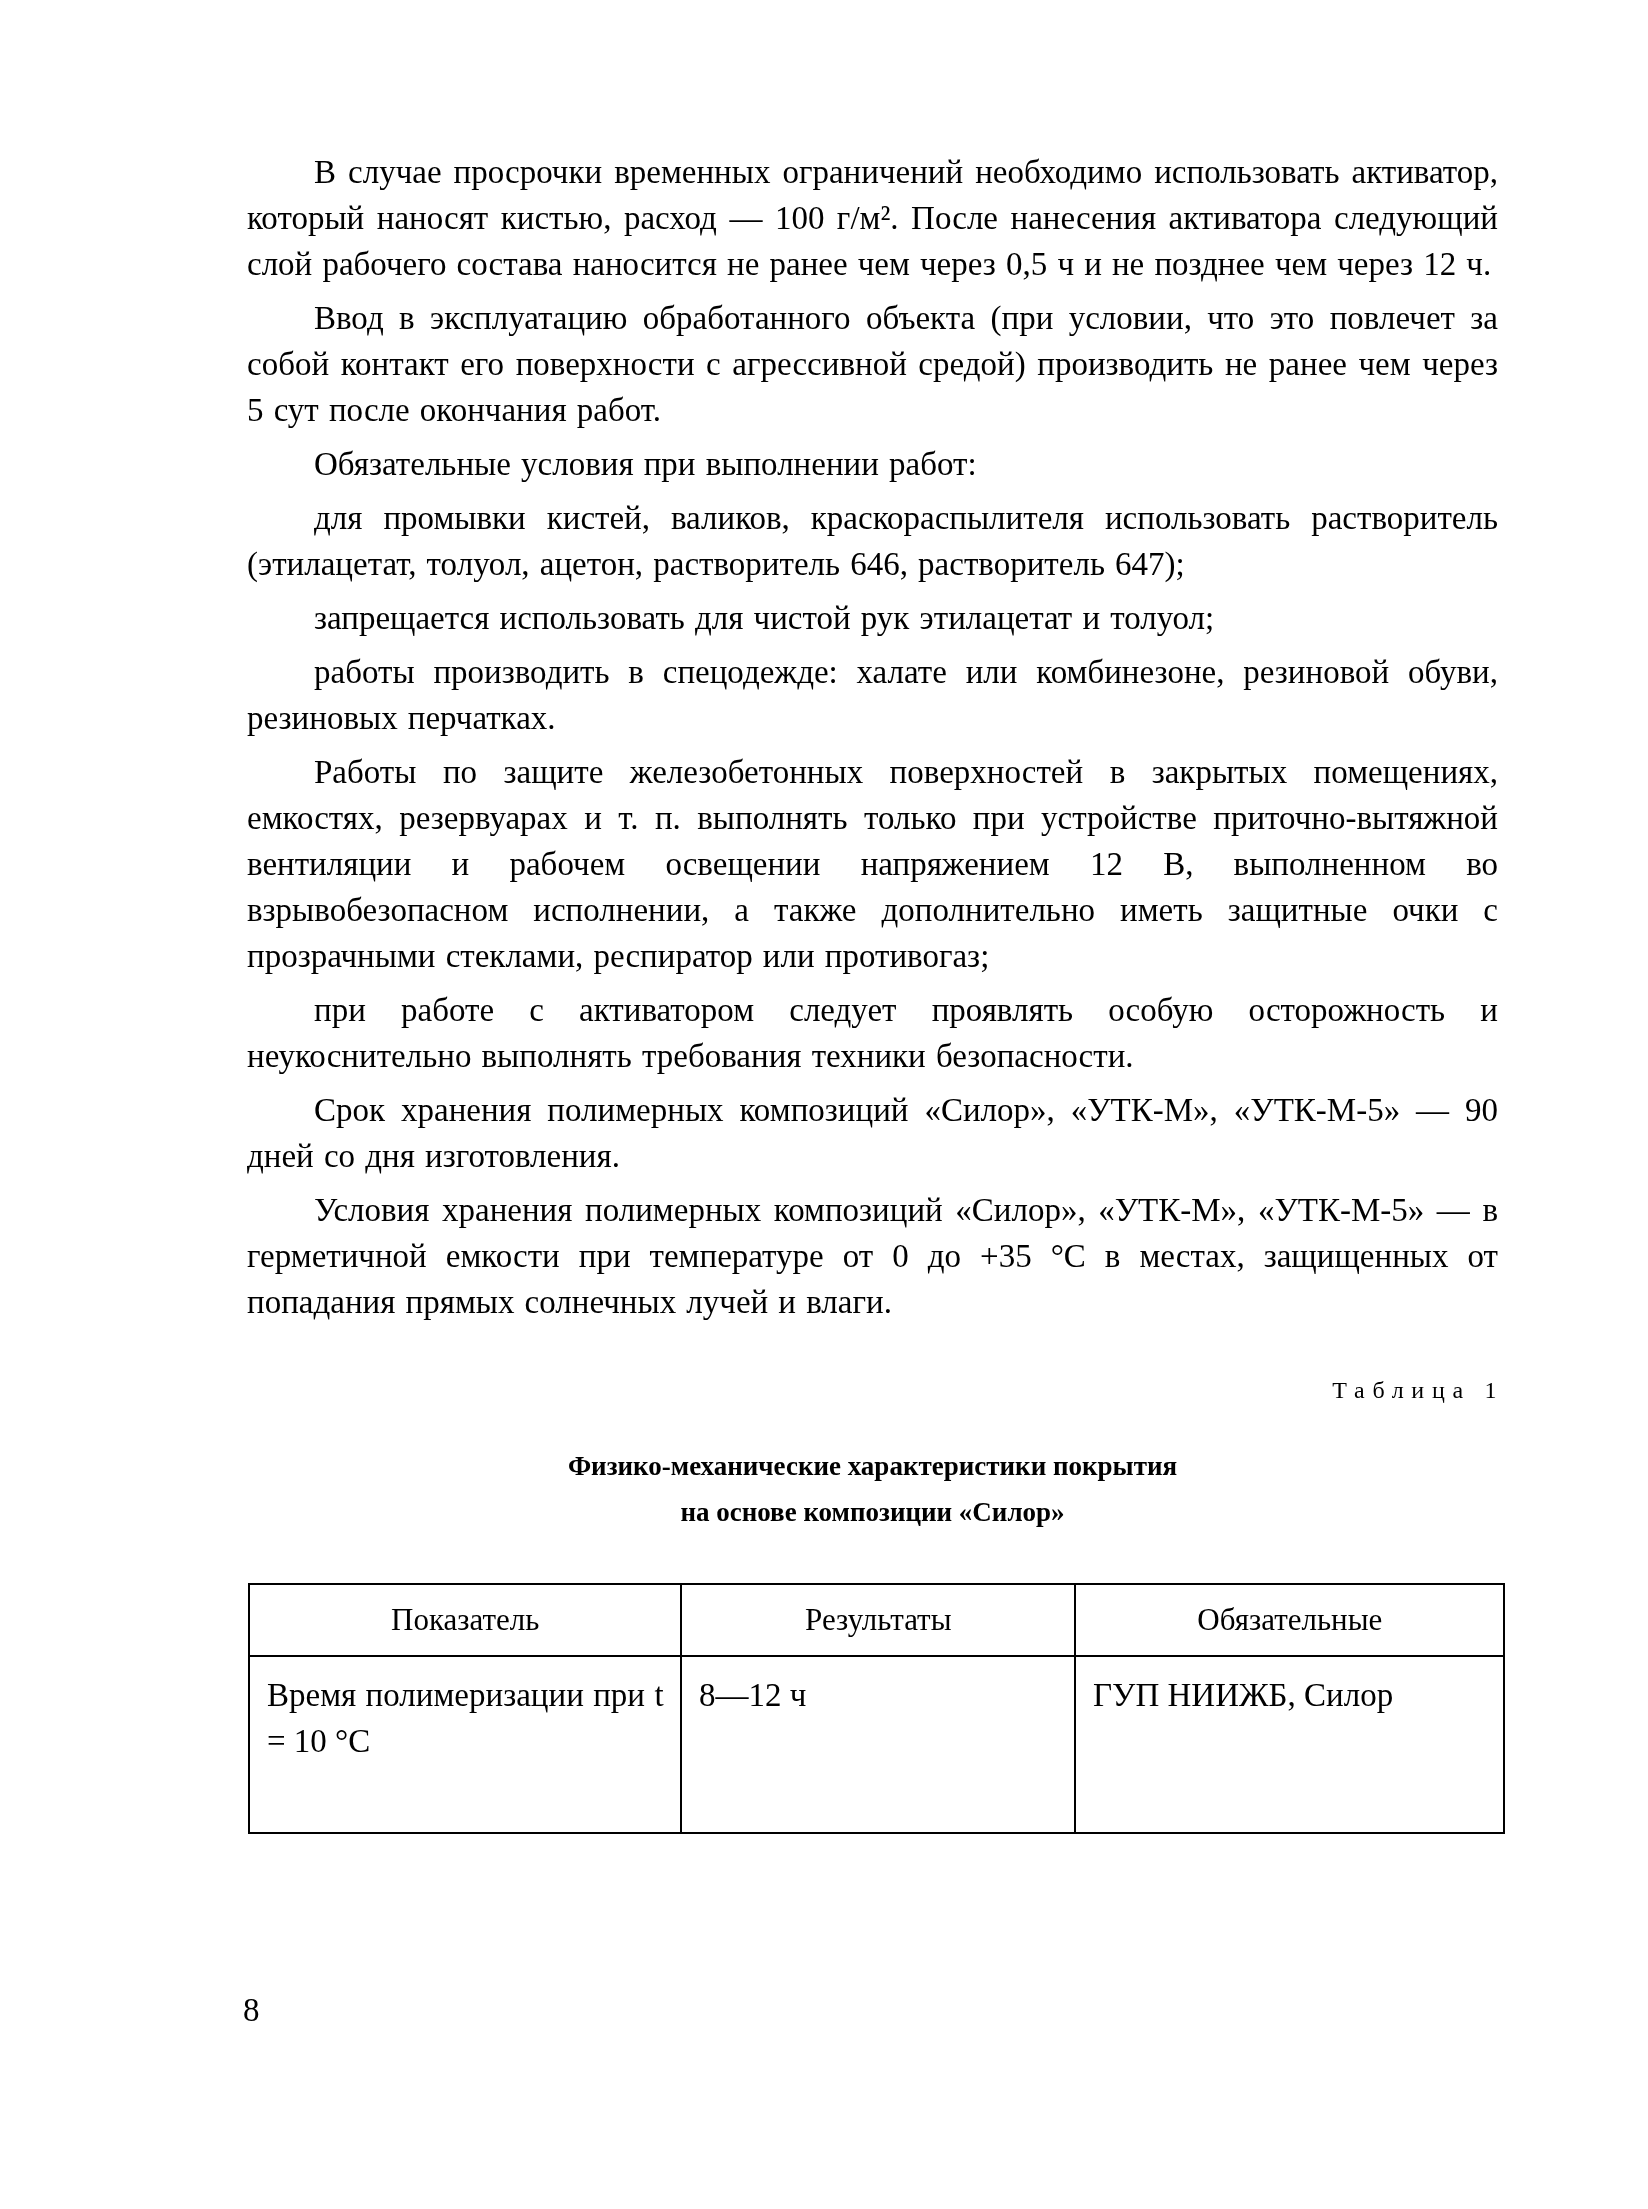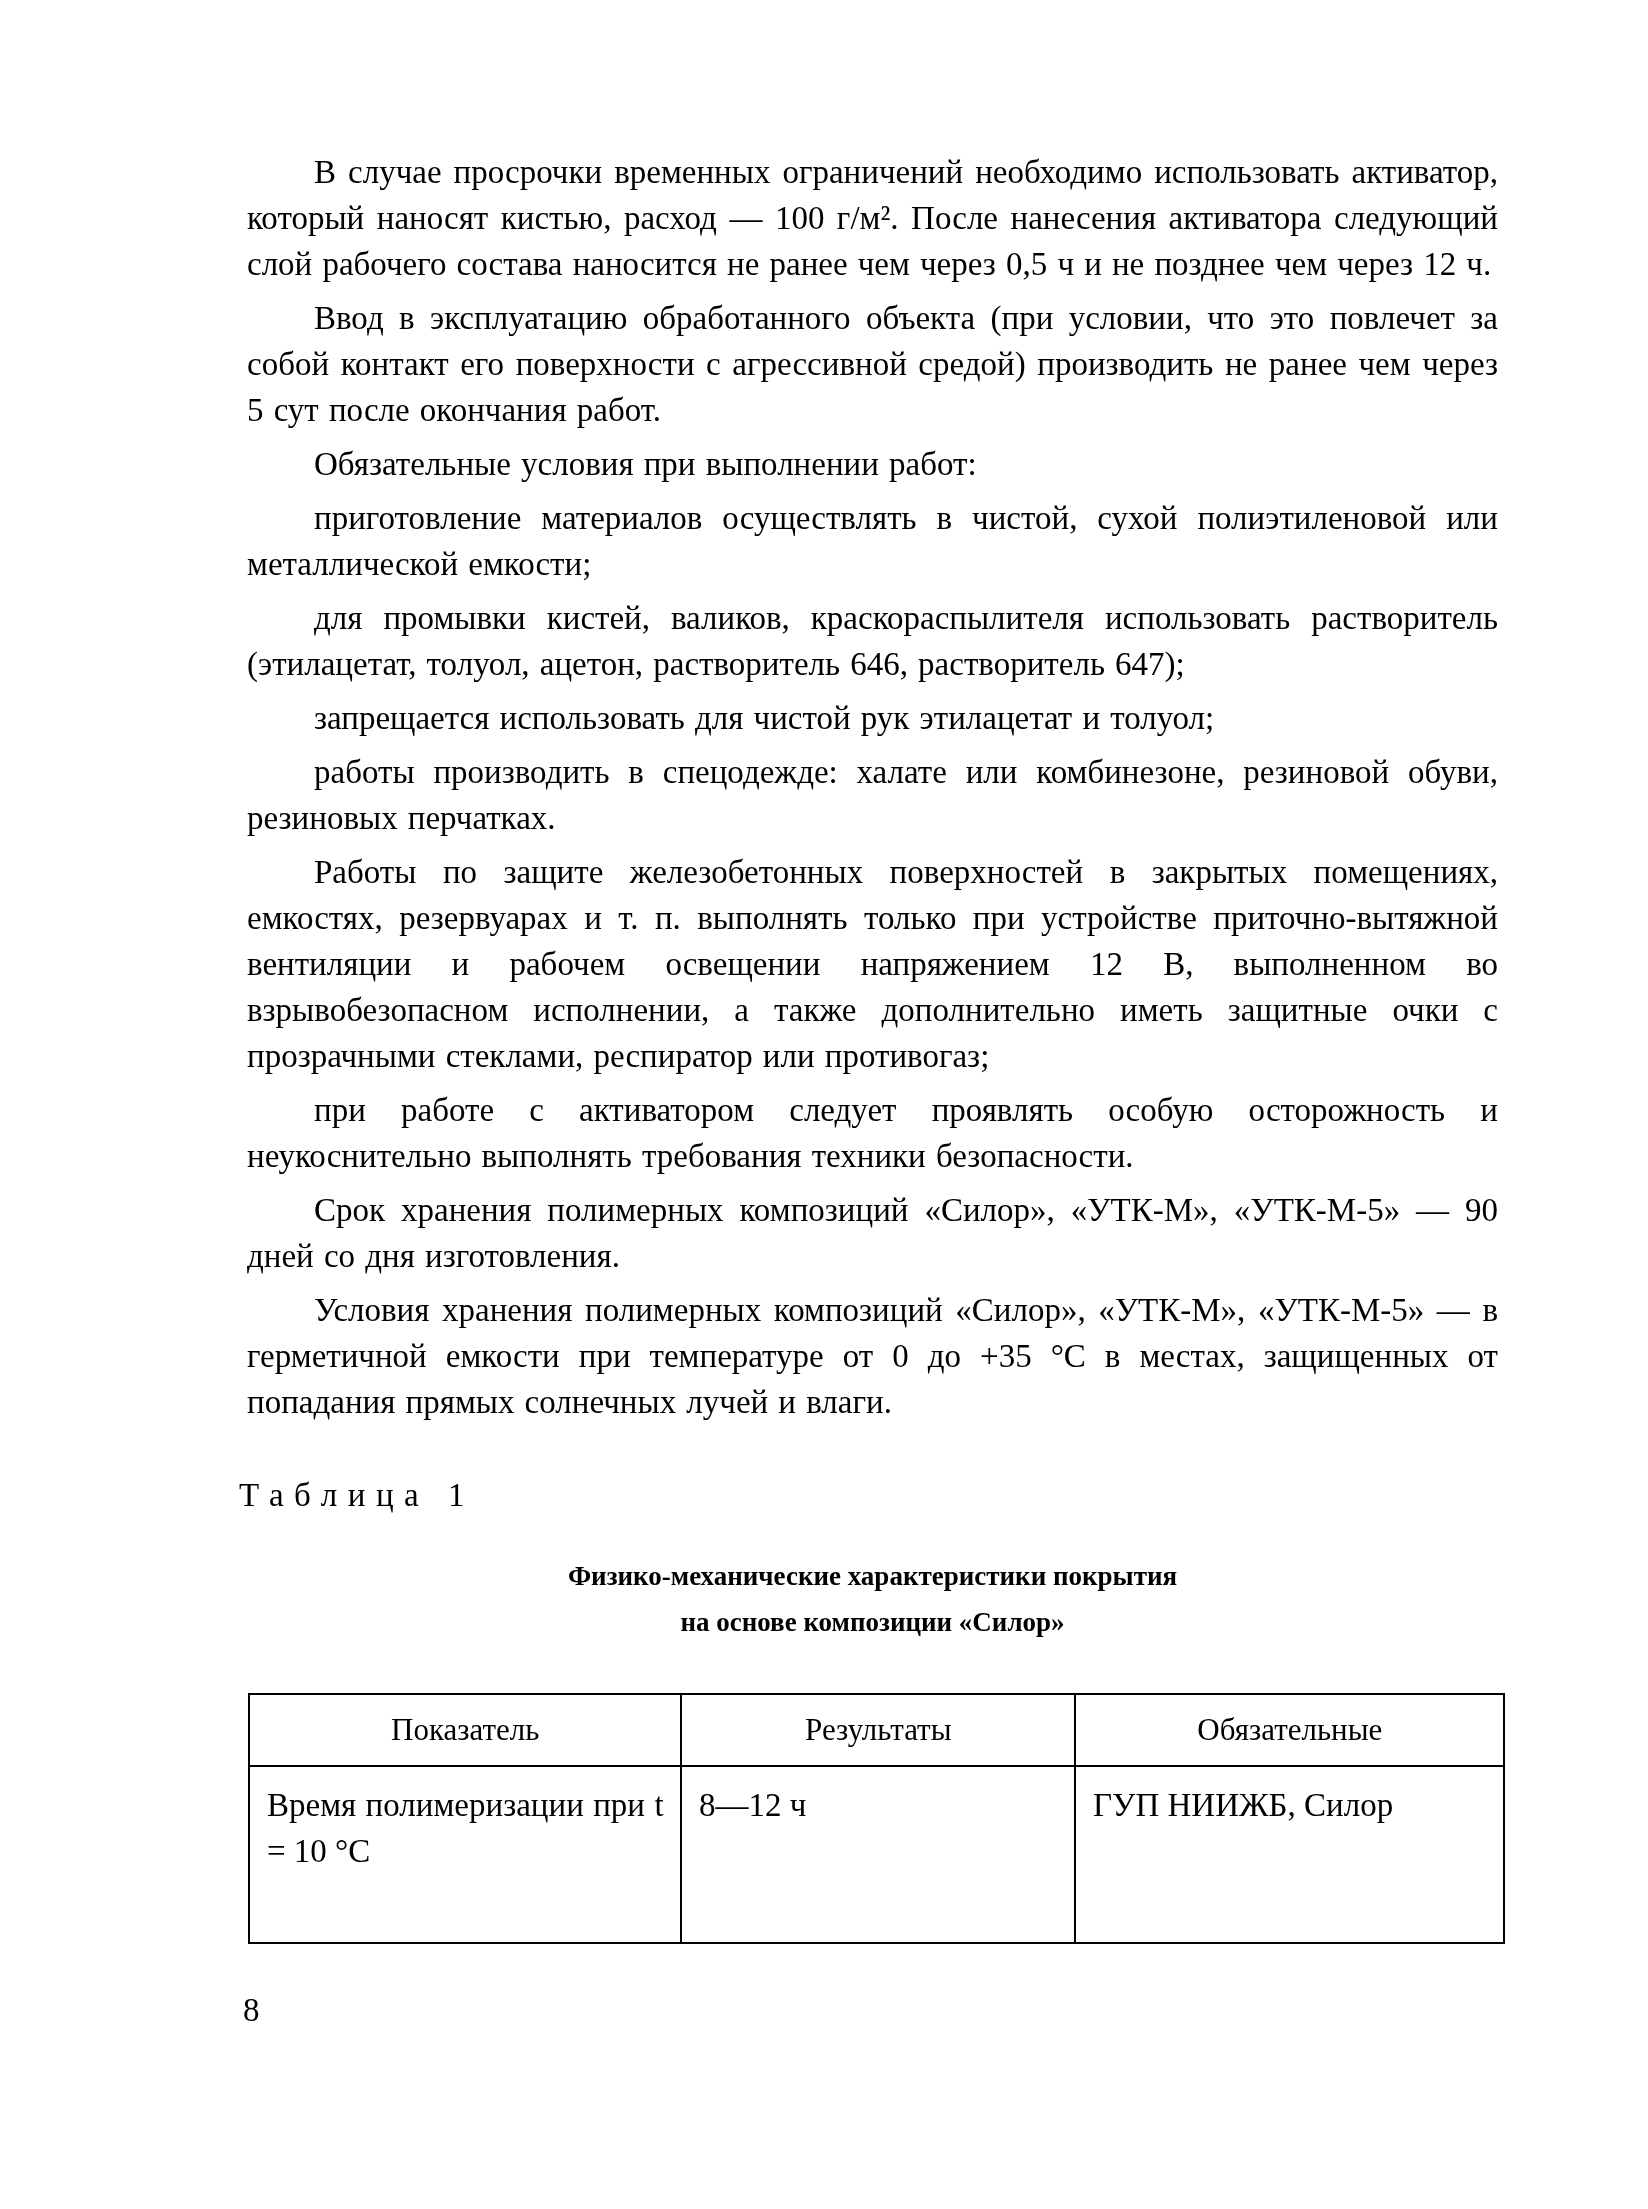--- a/index.html
+++ b/index.html
@@ -24,21 +24,22 @@
   .para {
     font-size: 33px;
     line-height: 46px;
     text-align: justify;
     text-indent: 67px;
     margin: 8px;
     word-spacing: 1.9px;
   }
   .table-label {
     margin-top: 52px;
-    font-size: 33px;
+    font-size: 24px;
+    text-align: right;
     padding-right: 1.9px;
   }
   .spaced {
     letter-spacing: 0.32em;
   }
   .table-title {
     margin-top: 39px;
     font-size: 27px;
     line-height: 46px;
     font-weight: bold;
@@ -81,21 +82,20 @@
     font-size: 33px;
   }
 </style>
 </head>
 <body>
 
 <div class="content">
   <p class="para">В случае просрочки временных ограничений необходимо использовать активатор, который наносят кистью, расход — 100 г/м². После нанесения активатора следующий слой рабочего состава наносится не ранее чем через 0,5 ч и не позднее чем через 12 ч.</p>
   <p class="para">Ввод в эксплуатацию обработанного объекта (при условии, что это повлечет за собой контакт его поверхности с агрессивной средой) производить не ранее чем через 5 сут после окончания работ.</p>
   <p class="para">Обязательные условия при выполнении работ:</p>
-  <p class="para">приготовление материалов осуществлять в чистой, сухой полиэтиленовой или металлической емкости;</p>
   <p class="para">для промывки кистей, валиков, краскораспылителя использовать растворитель (этилацетат, толуол, ацетон, растворитель 646, растворитель 647);</p>
   <p class="para">запрещается использовать для чистой рук этилацетат и толуол;</p>
   <p class="para">работы производить в спецодежде: халате или комбинезоне, резиновой обуви, резиновых перчатках.</p>
   <p class="para">Работы по защите железобетонных поверхностей в закрытых помещениях, емкостях, резервуарах и т. п. выполнять только при устройстве приточно-вытяжной вентиляции и рабочем освещении напряжением 12 В, выполненном во взрывобезопасном исполнении, а также дополнительно иметь защитные очки с прозрачными стеклами, респиратор или противогаз;</p>
   <p class="para">при работе с активатором следует проявлять особую осторожность и неукоснительно выполнять требования техники безопасности.</p>
   <p class="para">Срок хранения полимерных композиций «Силор», «УТК-М», «УТК-М-5» — 90 дней со дня изготовления.</p>
   <p class="para">Условия хранения полимерных композиций «Силор», «УТК-М», «УТК-М-5» — в герметичной емкости при температуре от 0 до +35 °С в местах, защищенных от попадания прямых солнечных лучей и влаги.</p>
 
   <div class="table-label">
     <span class="spaced">Таблица 1</span>

